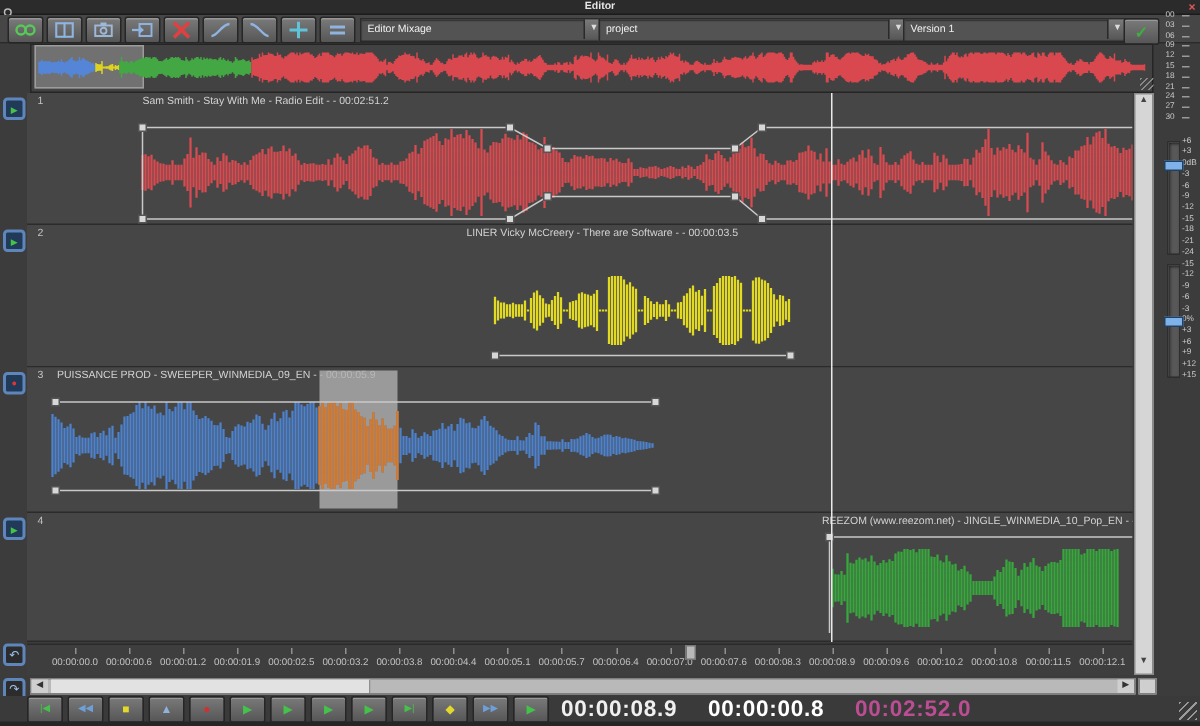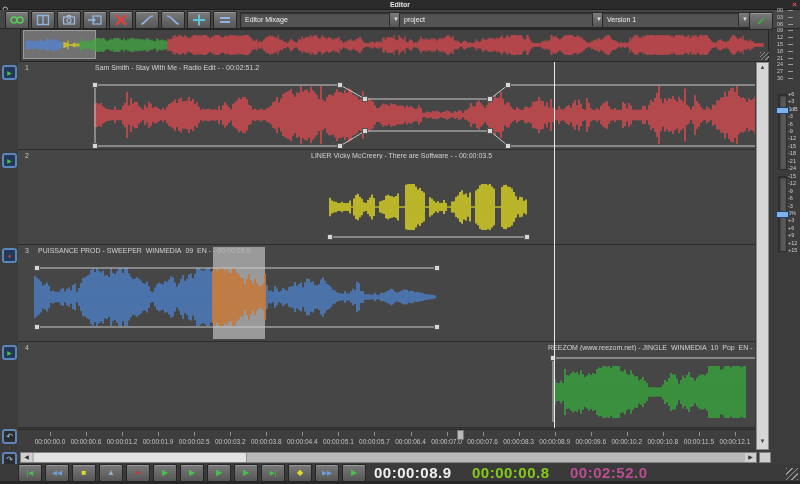--- a/index.html
+++ b/index.html
@@ -347,21 +347,21 @@
 
   <div class="abs" id="hscroll">
     <div class="harrow" style="left:0;">◀</div>
     <div id="hthumb"></div>
     <div class="harrow" style="right:0;">▶</div>
   </div>
   <div class="abs" id="cornerbtn"></div>
 
   <div class="abs" id="transport">
     <span class="timedisp" id="time0" style="left: 374px; color: rgb(240, 240, 240);">00:00:08.9</span>
-    <span class="timedisp" id="time1" style="left: 472px; color: #84cc16;">00:00:00.8</span>
+    <span class="timedisp" id="time1" style="left: 472px; color: #ffffff;">00:00:00.8</span>
     <span class="timedisp" id="time2" style="left: 570px; color: rgb(187, 77, 146);">00:02:52.0</span>
   <div class="btn" style="left: 18px; top: 0px;">
         <span class="tglyph" style="color:#45c24a;font-size:6.5px;">|◀</span>
       </div>
       <div class="btn" style="left: 45px; top: 0px;">
         <span class="tglyph" style="color:#6f9fd8;font-size:6.5px;">◀◀</span>
       </div>
       <div class="btn" style="left: 72px; top: 0px;">
         <span class="tglyph" style="color:#e3d92c;">■</span>
       </div>

